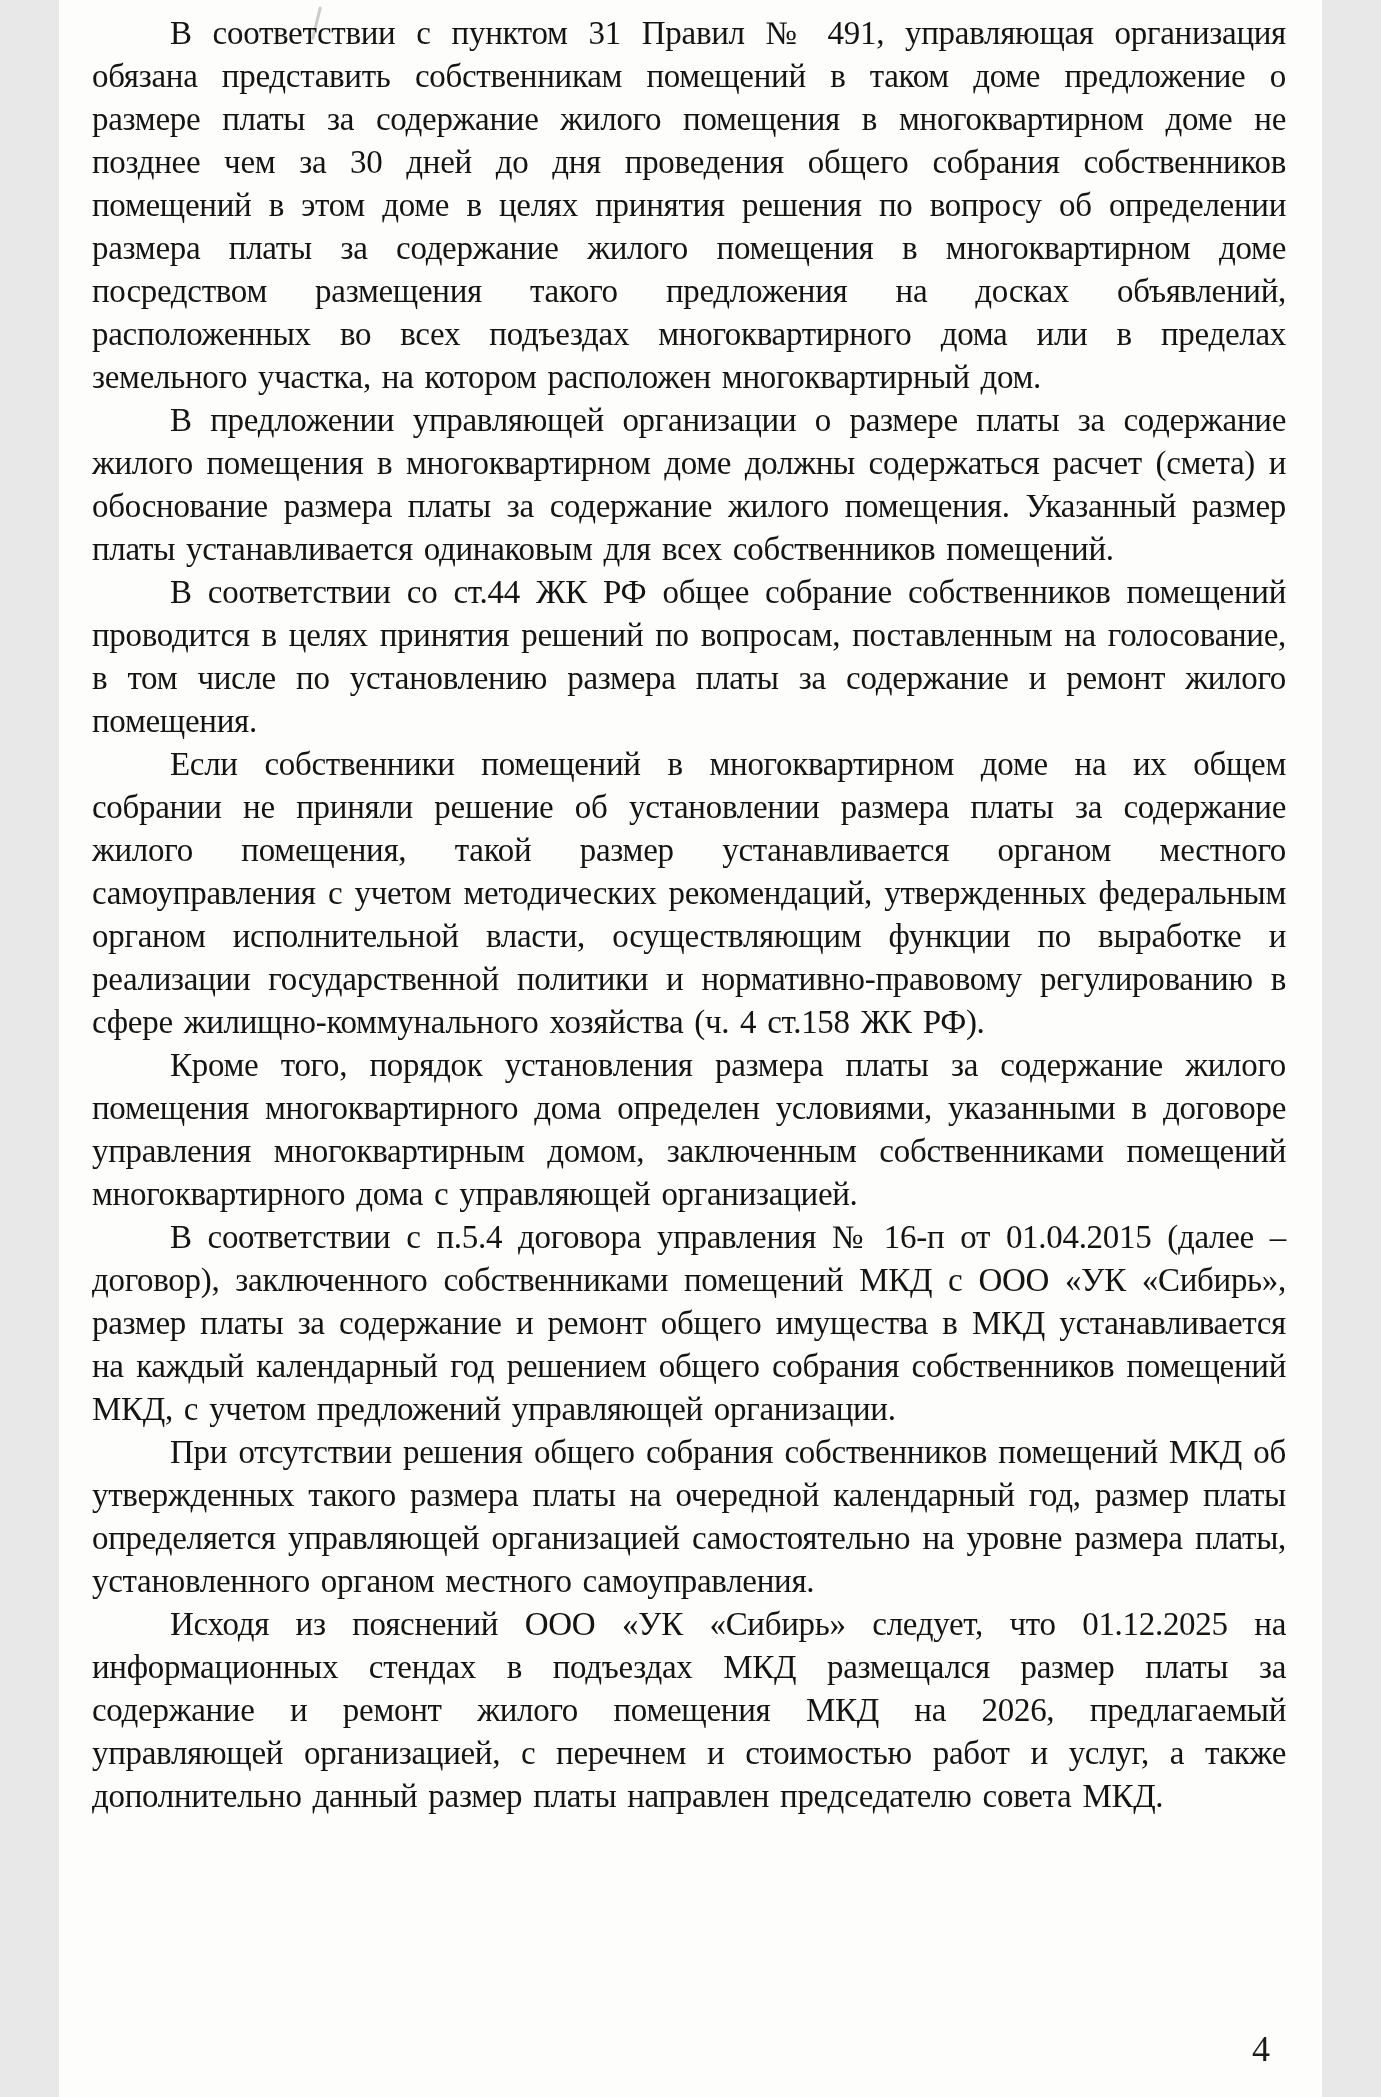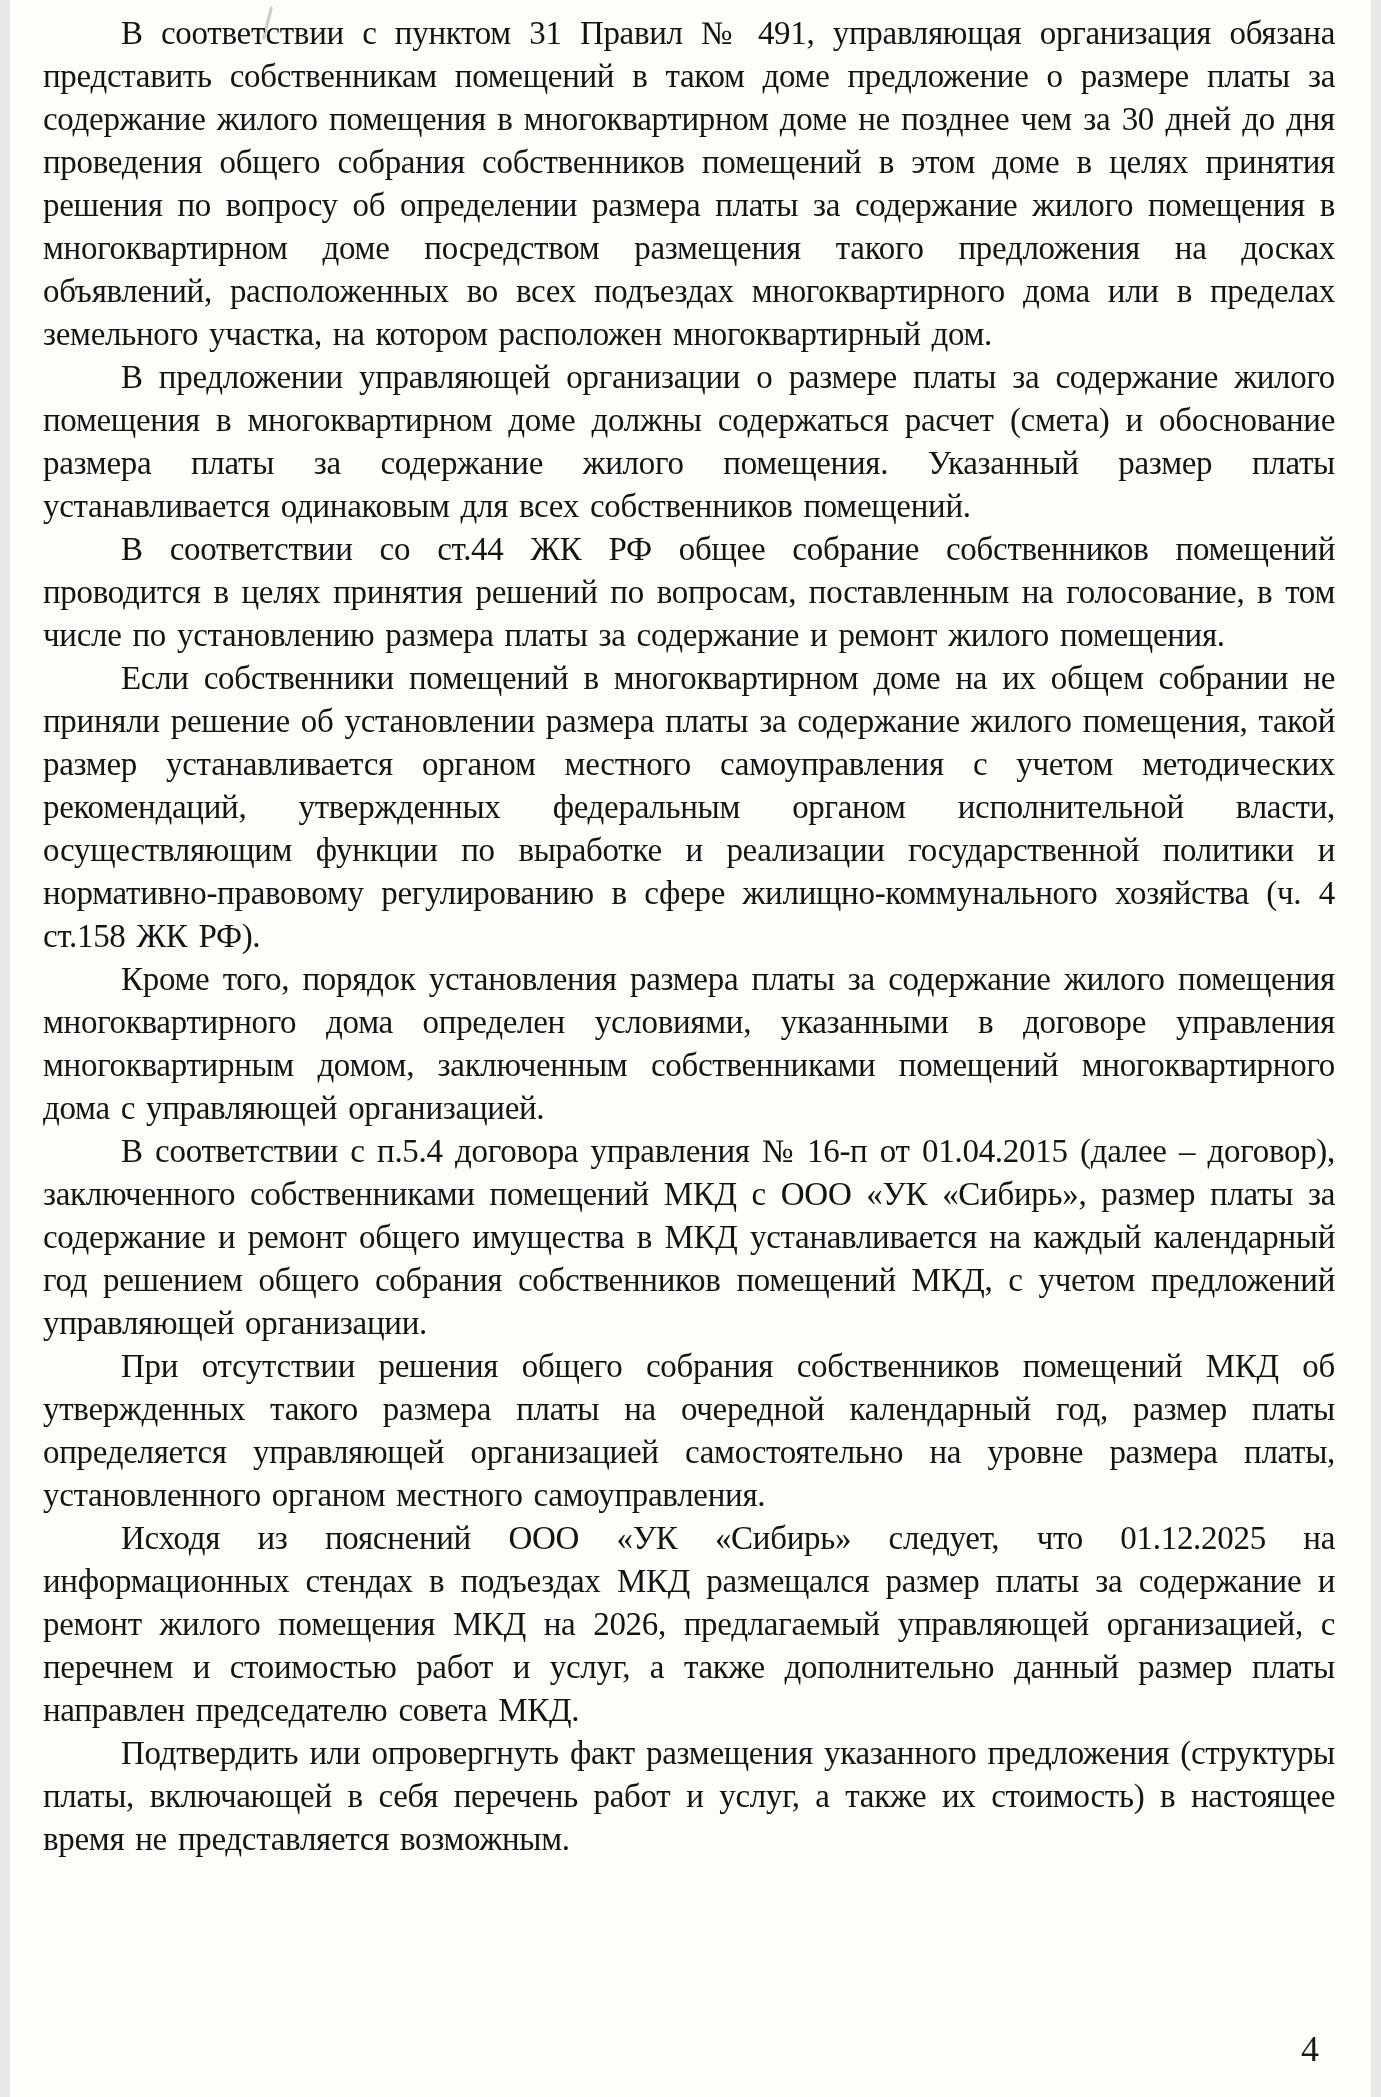--- a/index.html
+++ b/index.html
@@ -2,21 +2,21 @@
 <html lang="ru"><head>
 <meta charset="utf-8">
 <style>
   html, body {
     margin: 0;
     padding: 0;
     background: #e8e8e8;
   }
   .page {
     position: relative;
-    width: 1361px;
+    width: 1263px;
     height: 2097px;
     margin: 0 auto;
     background: #fdfdfc;
     overflow: hidden;
     font-family: "Liberation Serif", "DejaVu Serif", serif;
     color: #141414;
   }
   .doc-body {
     position: absolute;
     left: 33px;
@@ -72,17 +72,16 @@
 
   <div class="doc-body">
     <p>В соответствии с пунктом 31 Правил № 491, управляющая организация обязана представить собственникам помещений в таком доме предложение о размере платы за содержание жилого помещения в многоквартирном доме не позднее чем за 30 дней до дня проведения общего собрания собственников помещений в этом доме в целях принятия решения по вопросу об определении размера платы за содержание жилого помещения в многоквартирном доме посредством размещения такого предложения на досках объявлений, расположенных во всех подъездах многоквартирного дома или в пределах земельного участка, на котором расположен многоквартирный дом.</p>
     <p>В предложении управляющей организации о размере платы за содержание жилого помещения в многоквартирном доме должны содержаться расчет (смета) и обоснование размера платы за содержание жилого помещения. Указанный размер платы устанавливается одинаковым для всех собственников помещений.</p>
     <p>В соответствии со ст.44 ЖК РФ общее собрание собственников помещений проводится в целях принятия решений по вопросам, поставленным на голосование, в том числе по установлению размера платы за содержание и ремонт жилого помещения.</p>
     <p>Если собственники помещений в многоквартирном доме на их общем собрании не приняли решение об установлении размера платы за содержание жилого помещения, такой размер устанавливается органом местного самоуправления с учетом методических рекомендаций, утвержденных федеральным органом исполнительной власти, осуществляющим функции по выработке и реализации государственной политики и нормативно-правовому регулированию в сфере жилищно-коммунального хозяйства (ч. 4 ст.158 ЖК РФ).</p>
     <p>Кроме того, порядок установления размера платы за содержание жилого помещения многоквартирного дома определен условиями, указанными в договоре управления многоквартирным домом, заключенным собственниками помещений многоквартирного дома с управляющей организацией.</p>
     <p>В соответствии с п.5.4 договора управления № 16-п от 01.04.2015 (далее – договор), заключенного собственниками помещений МКД с ООО «УК «Сибирь», размер платы за содержание и ремонт общего имущества в МКД устанавливается на каждый календарный год решением общего собрания собственников помещений МКД, с учетом предложений управляющей организации.</p>
     <p>При отсутствии решения общего собрания собственников помещений МКД об утвержденных такого размера платы на очередной календарный год, размер платы определяется управляющей организацией самостоятельно на уровне размера платы, установленного органом местного самоуправления.</p>
     <p>Исходя из пояснений ООО «УК «Сибирь» следует, что 01.12.2025 на информационных стендах в подъездах МКД размещался размер платы за содержание и ремонт жилого помещения МКД на 2026, предлагаемый управляющей организацией, с перечнем и стоимостью работ и услуг, а также дополнительно данный размер платы направлен председателю совета МКД.</p>
-    <p>Подтвердить или опровергнуть факт размещения указанного предложения (структуры платы, включающей в себя перечень работ и услуг, а также их стоимость) в настоящее время не представляется возможным.</p>
   </div>
 
   <div class="page-number">4</div>
 </div>
 
 </body></html>

